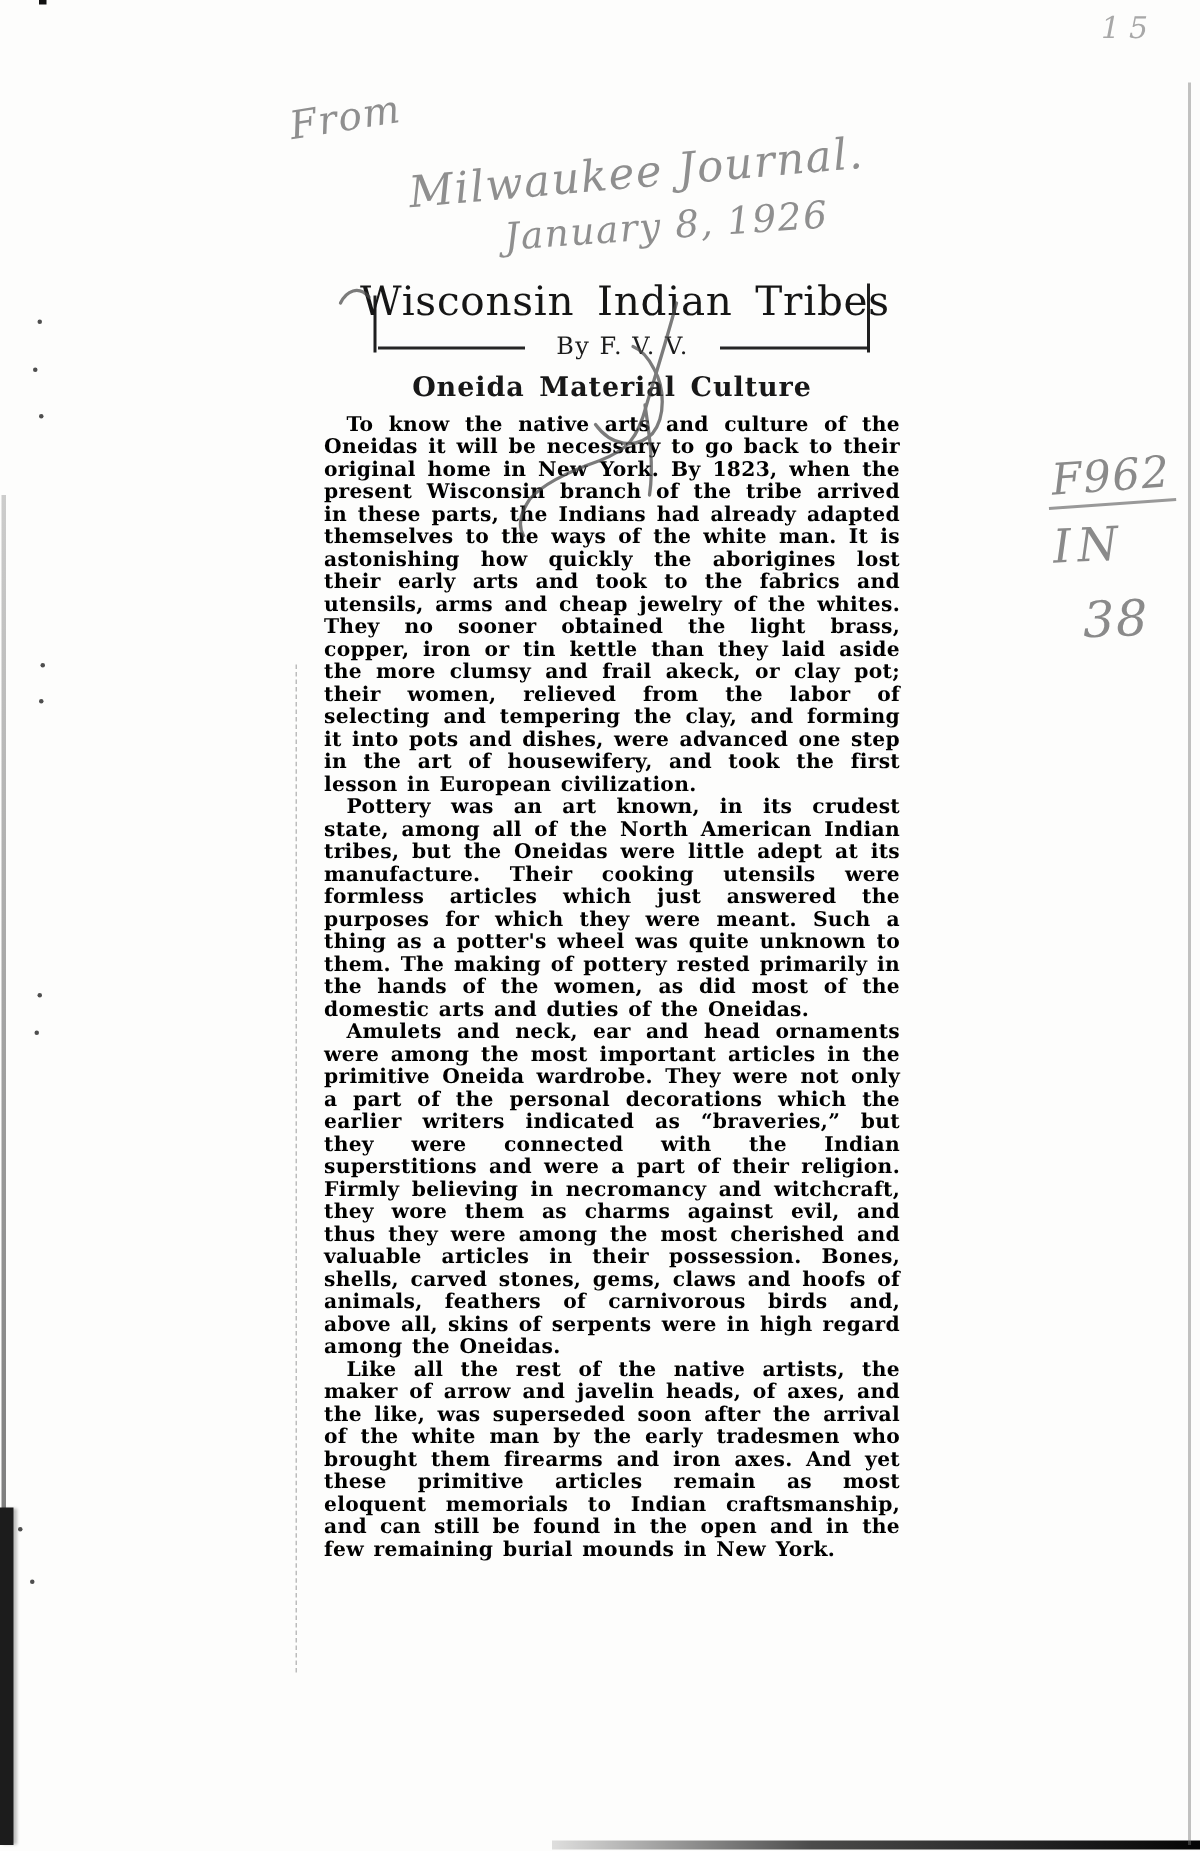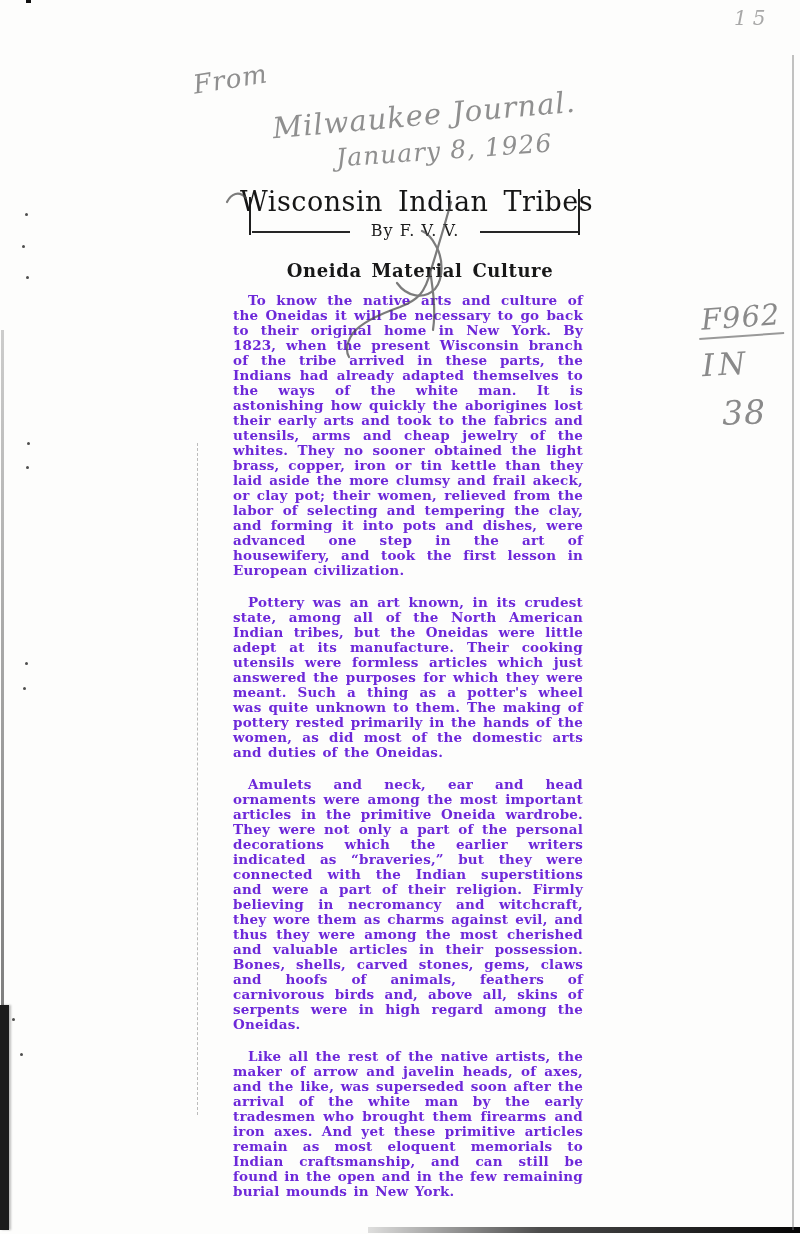--- a/index.html
+++ b/index.html
@@ -44,21 +44,21 @@
   .byline-rule{flex:1;border-top:2px solid #262626;margin-top:2px;}
   #byline-text{font-size:16px;color:#1c1c1c;white-space:nowrap;letter-spacing:1px;}
   #section-heading{left:216px;top:248px;width:384px;text-align:center;
     font-size:18px;font-weight:bold;color:#181818;letter-spacing:.6px;word-spacing:3px;}
 
   
   #column-rule{left:197px;top:443px;width:1px;height:672px;
     border-left:1px dashed #9a9a9a;opacity:.65;}
   #article-body{left:216px;top:276px;width:384px;}
   .para{
-    margin:17px;font-size:13.5px;line-height:15px;font-weight:bold;color:#6d28d9;
+    margin:0;font-size:13.5px;line-height:15px;font-weight:bold;color:#000000;
     text-align:justify;text-indent:15px;letter-spacing:.2px;word-spacing:1.5px;
   }
 
   
   #pen-marks{left:0;top:0;width:800px;height:1234px;pointer-events:none;}
 </style>
 </head>
 <body>
 
 <div class="abs" id="left-edge-thin"></div>
@@ -87,21 +87,21 @@
 <div class="abs handwriting" id="mk-cat3">38</div>
 
 <div class="abs" id="title-bar-left"></div>
 <div class="abs" id="title-bar-right"></div>
 <h1 class="abs" id="article-title" style="margin:0;font-weight:normal;">Wisconsin Indian Tribes</h1>
 <div class="abs" id="byline-row">
   <span class="byline-rule"></span>
   <span id="byline-text">By F. V. V.</span>
   <span class="byline-rule"></span>
 </div>
-<h2 class="abs" style="margin:12px;" id="section-heading">Oneida Material Culture</h2>
+<h2 class="abs" style="margin:0;" id="section-heading">Oneida Material Culture</h2>
 
 <div class="abs" id="column-rule"></div>
 
 <div class="abs" id="article-body">
     <p class="para">To know the native arts and culture of the Oneidas it will be necessary to go back to their original home in New York. By 1823, when the present Wisconsin branch of the tribe arrived in these parts, the Indians had already adapted themselves to the ways of the white man. It is astonishing how quickly the aborigines lost their early arts and took to the fabrics and utensils, arms and cheap jewelry of the whites. They no sooner obtained the light brass, copper, iron or tin kettle than they laid aside the more clumsy and frail akeck, or clay pot; their women, relieved from the labor of selecting and tempering the clay, and forming it into pots and dishes, were advanced one step in the art of housewifery, and took the first lesson in European civilization.</p>
     <p class="para">Pottery was an art known, in its crudest state, among all of the North American Indian tribes, but the Oneidas were little adept at its manufacture. Their cooking utensils were formless articles which just answered the purposes for which they were meant. Such a thing as a potter's wheel was quite unknown to them. The making of pottery rested primarily in the hands of the women, as did most of the domestic arts and duties of the Oneidas.</p>
     <p class="para">Amulets and neck, ear and head ornaments were among the most important articles in the primitive Oneida wardrobe. They were not only a part of the personal decorations which the earlier writers indicated as “braveries,” but they were connected with the Indian superstitions and were a part of their religion. Firmly believing in necromancy and witchcraft, they wore them as charms against evil, and thus they were among the most cherished and valuable articles in their possession. Bones, shells, carved stones, gems, claws and hoofs of animals, feathers of carnivorous birds and, above all, skins of serpents were in high regard among the Oneidas.</p>
     <p class="para">Like all the rest of the native artists, the maker of arrow and javelin heads, of axes, and the like, was superseded soon after the arrival of the white man by the early tradesmen who brought them firearms and iron axes. And yet these primitive articles remain as most eloquent memorials to Indian craftsmanship, and can still be found in the open and in the few remaining burial mounds in New York.</p>
   </div>
 

